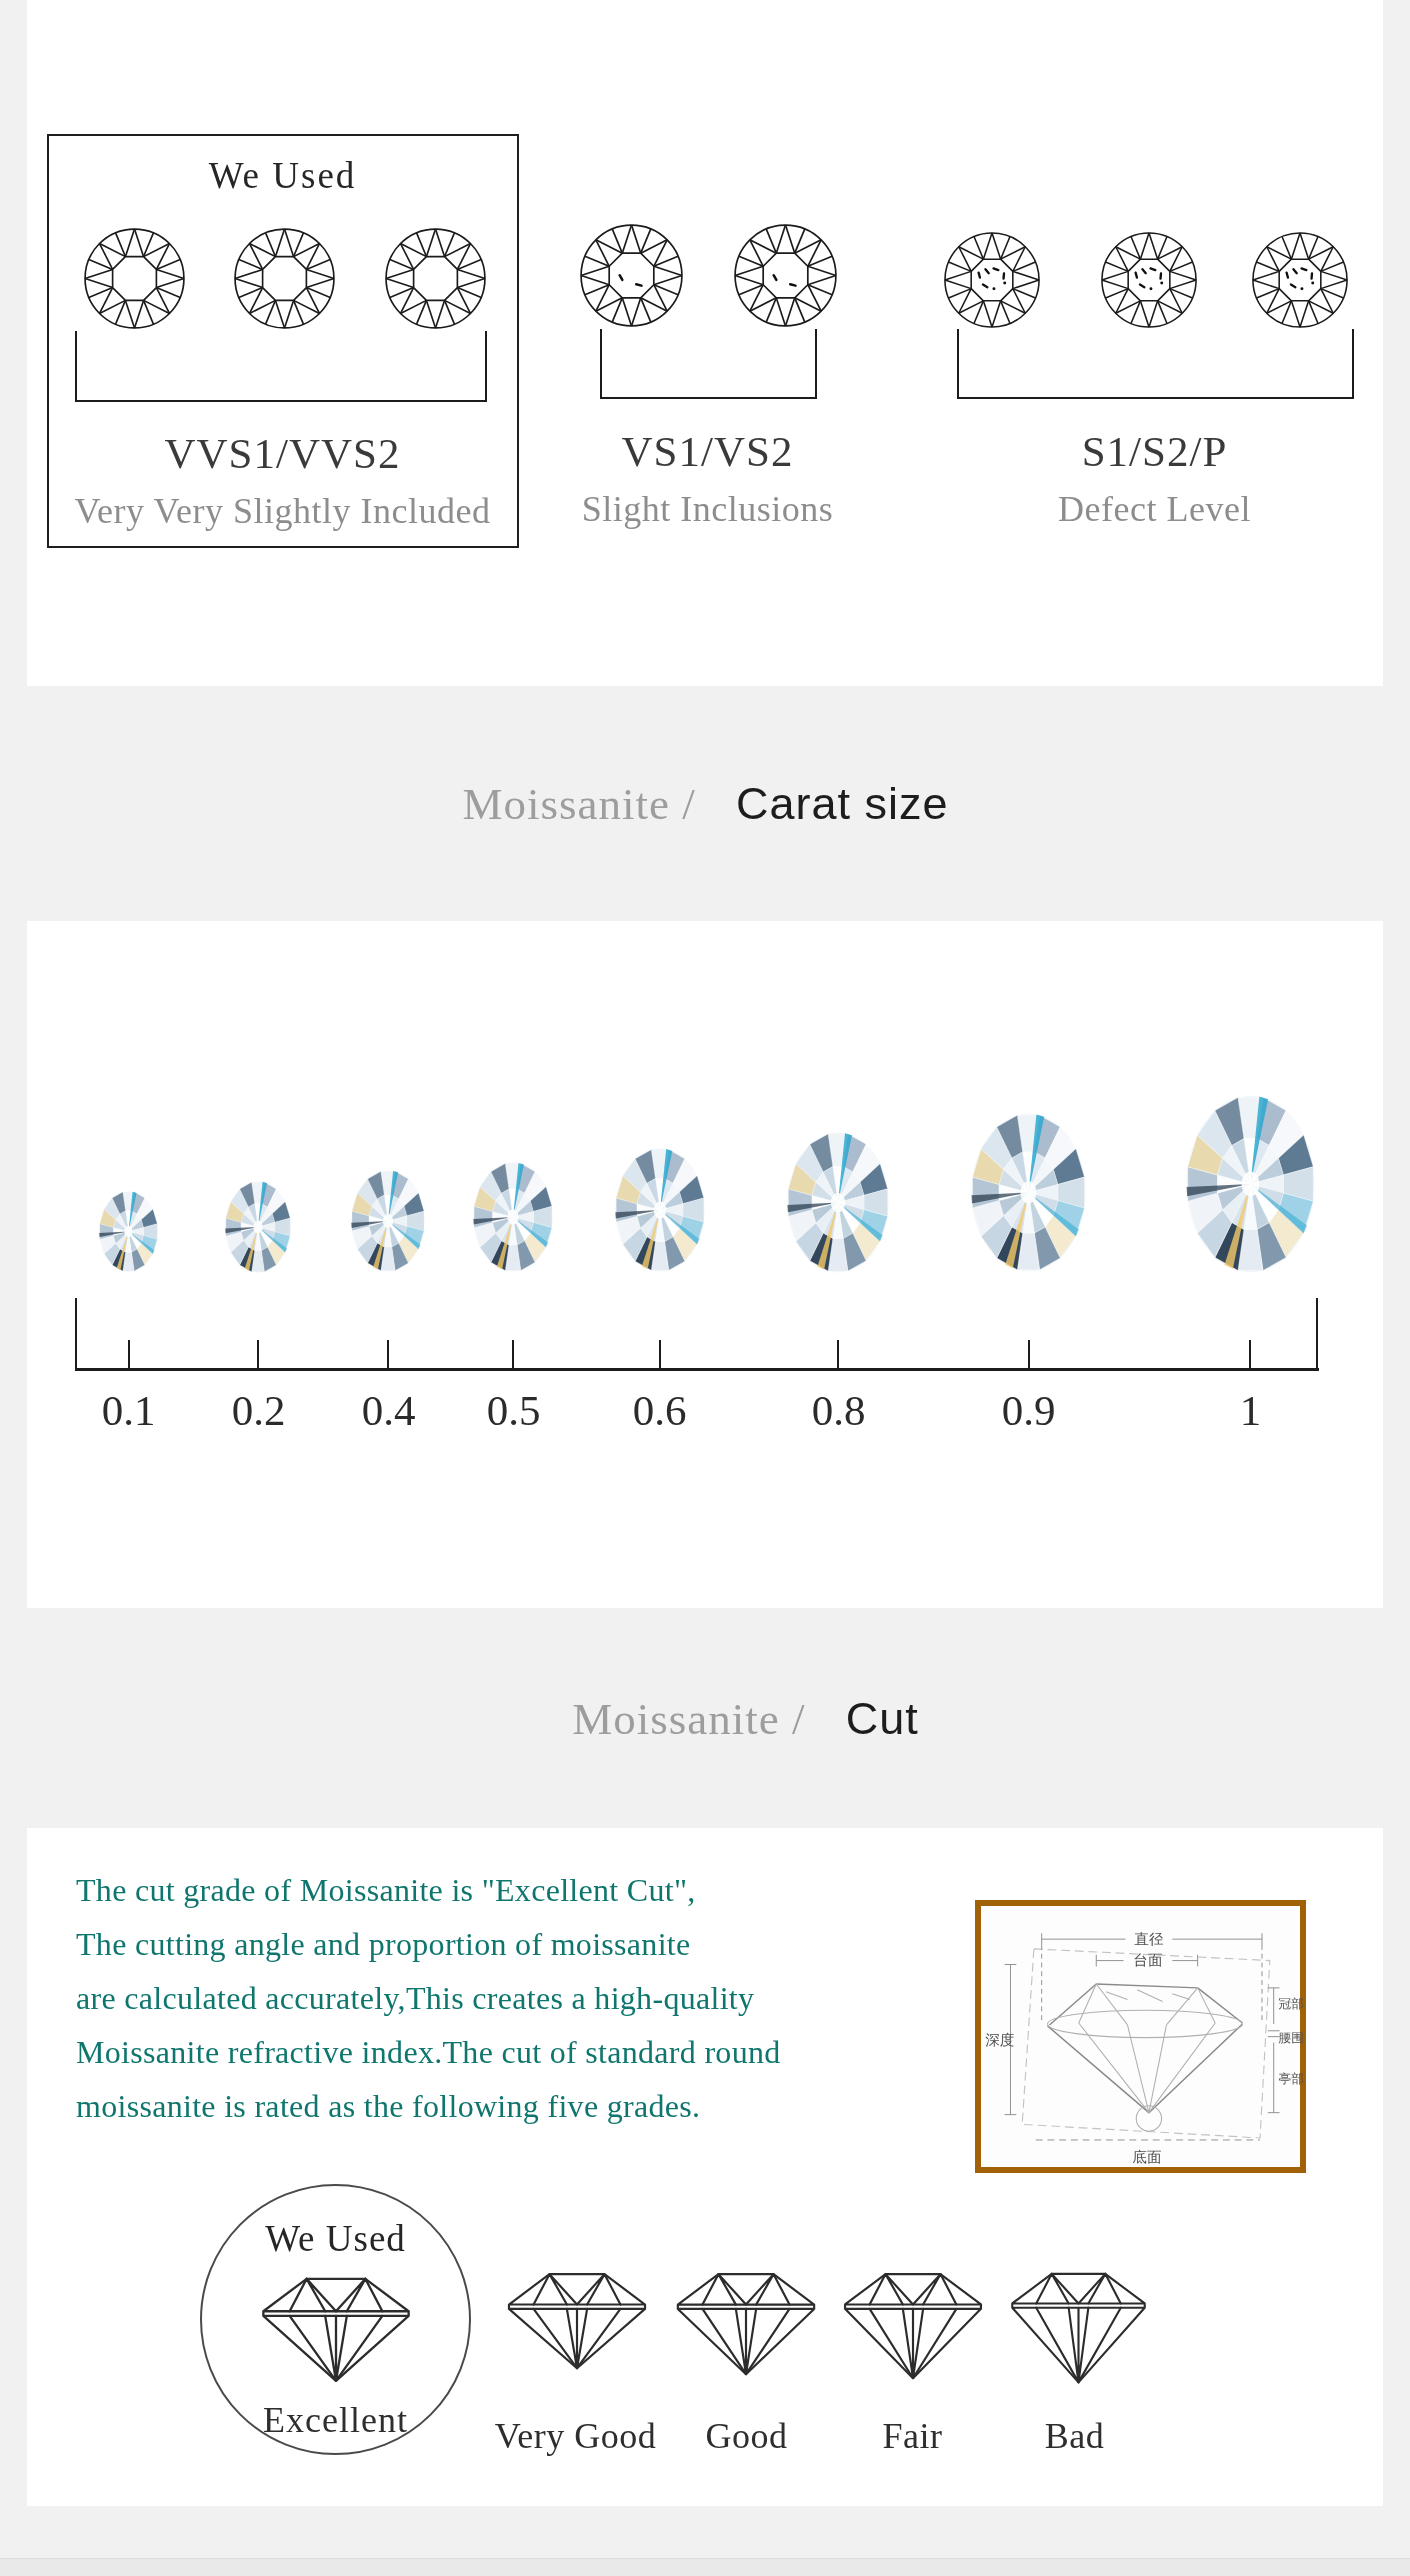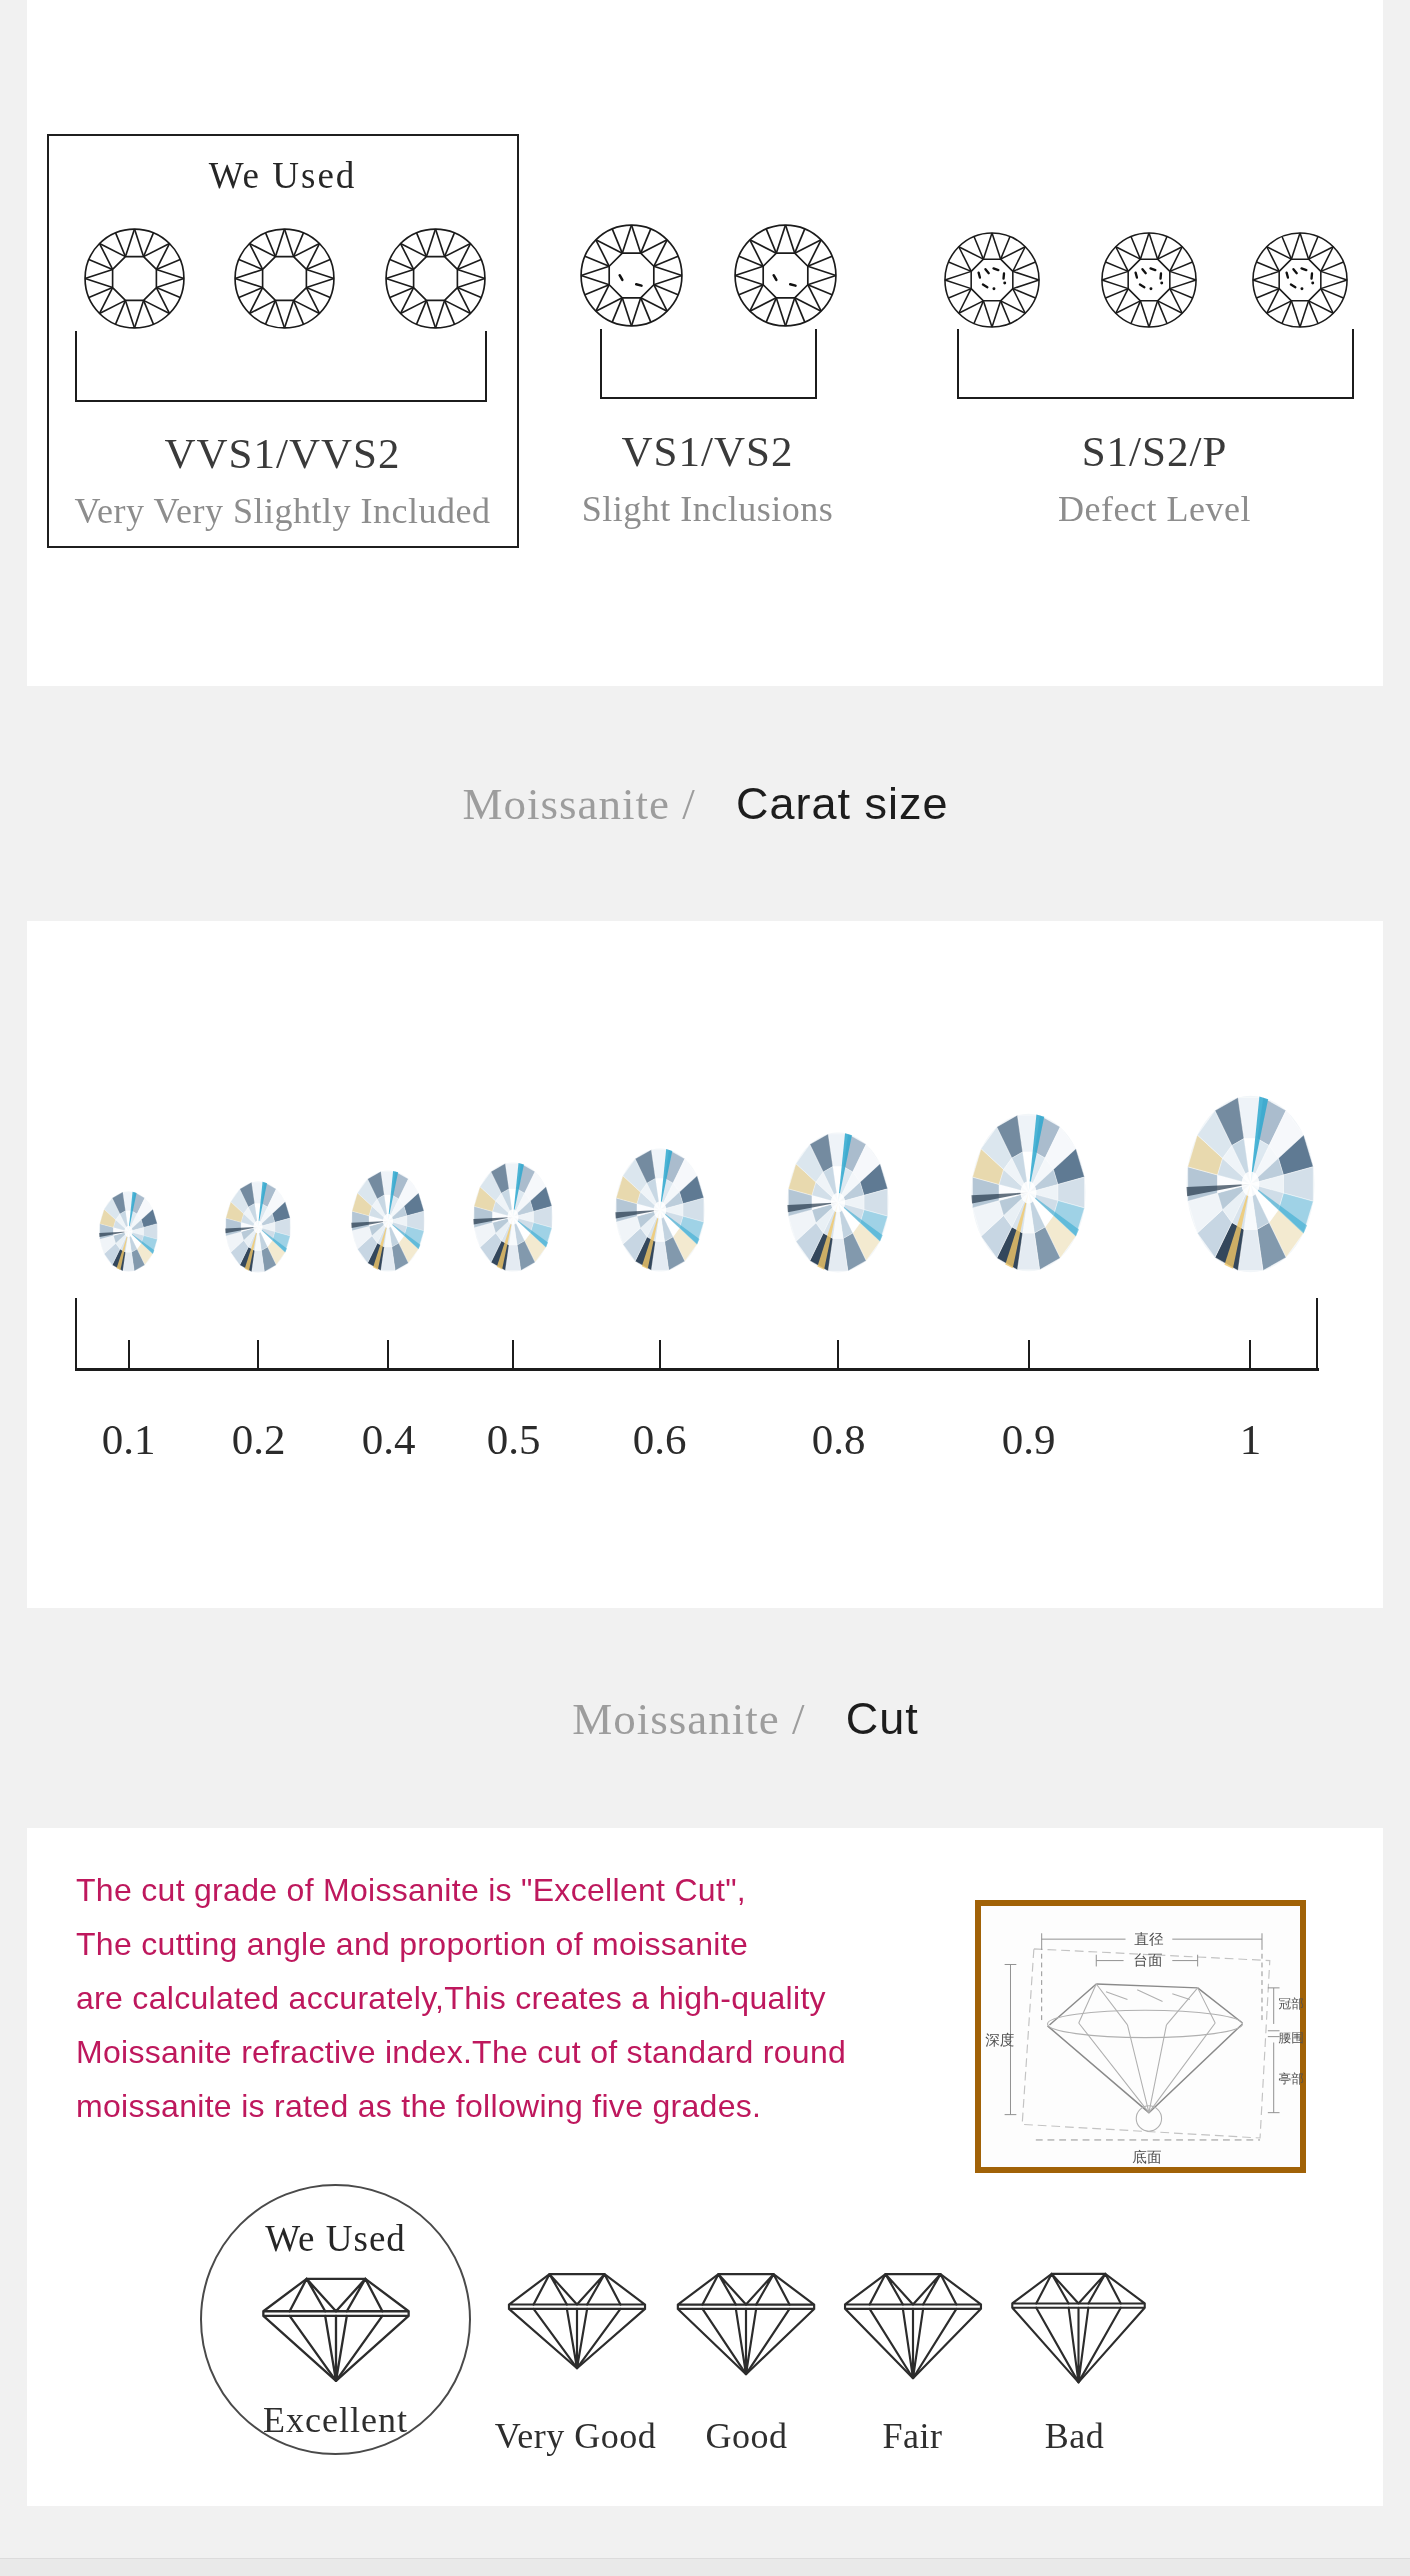--- a/index.html
+++ b/index.html
@@ -22,25 +22,25 @@
   #band-cut{top:1609px;height:220px;padding-left:40px;}
   .heading{font-size:45px;letter-spacing:1px;white-space:nowrap;}
   .h-prefix{color:#9d9d9d;font-family:"Liberation Serif","DejaVu Serif",serif;}
   .h-main{color:#1d1d1d;font-family:"Liberation Sans","DejaVu Sans",sans-serif;margin-left:28px;}
   
   #carat-card{top:921px;height:687px;}
   .gem{position:absolute;}
   .ruler-base{position:absolute;left:48px;top:447px;width:1244px;height:2.9px;background:#1c1c1c;}
   .tick-tall{position:absolute;top:377px;width:2px;height:73px;background:#1c1c1c;}
   .tick-med{position:absolute;top:419px;width:2px;height:31px;background:#1c1c1c;}
-  .csize{position:absolute;top:465px;width:117px;font-size:43px;color:#2b2b2b;text-align:center;margin-top:29px;}
+  .csize{position:absolute;top:465px;width:117px;font-size:43px;color:#2b2b2b;text-align:center;}
   
   #cut-card{top:1828px;height:678px;}
-  .para{position:absolute;left:49px;top:35px;font-family:Liberation Sans, sans-serif;
-        font-size:32px;line-height:54px;color:#be185d;letter-spacing:0.3px;white-space:nowrap;}
+  .para{position:absolute;left:49px;top:35px;font-family:Liberation Serif, serif;
+        font-size:32px;line-height:54px;color:#0f766e;letter-spacing:0.3px;white-space:nowrap;}
   #cut-diagram{position:absolute;left:948px;top:72px;width:331px;height:273px;border:6px solid #a16207;background:#fdfdfd;box-sizing:border-box;}
   .excel-circle{position:absolute;left:173px;top:356px;width:271px;height:271px;border:2px solid #4a4a4a;border-radius:50%;box-sizing:border-box;}
   .circle-title{position:absolute;left:0;top:31px;width:100%;font-size:37px;color:#262626;letter-spacing:1px;}
   .circle-grade{position:absolute;left:0;top:213px;width:100%;font-size:36px;color:#2e2e2e;letter-spacing:1px;}
   .cut-label{position:absolute;top:587px;width:195px;font-size:36px;color:#2e2e2e;text-align:center;letter-spacing:0.5px;}
   .side-svg{position:absolute;}
   
   #bottom-strip{position:absolute;left:0;top:2558px;width:1411px;height:17.6px;background:#e9e9e9;border-top:1px solid #dcdcdc;}
 </style>
 </head>

